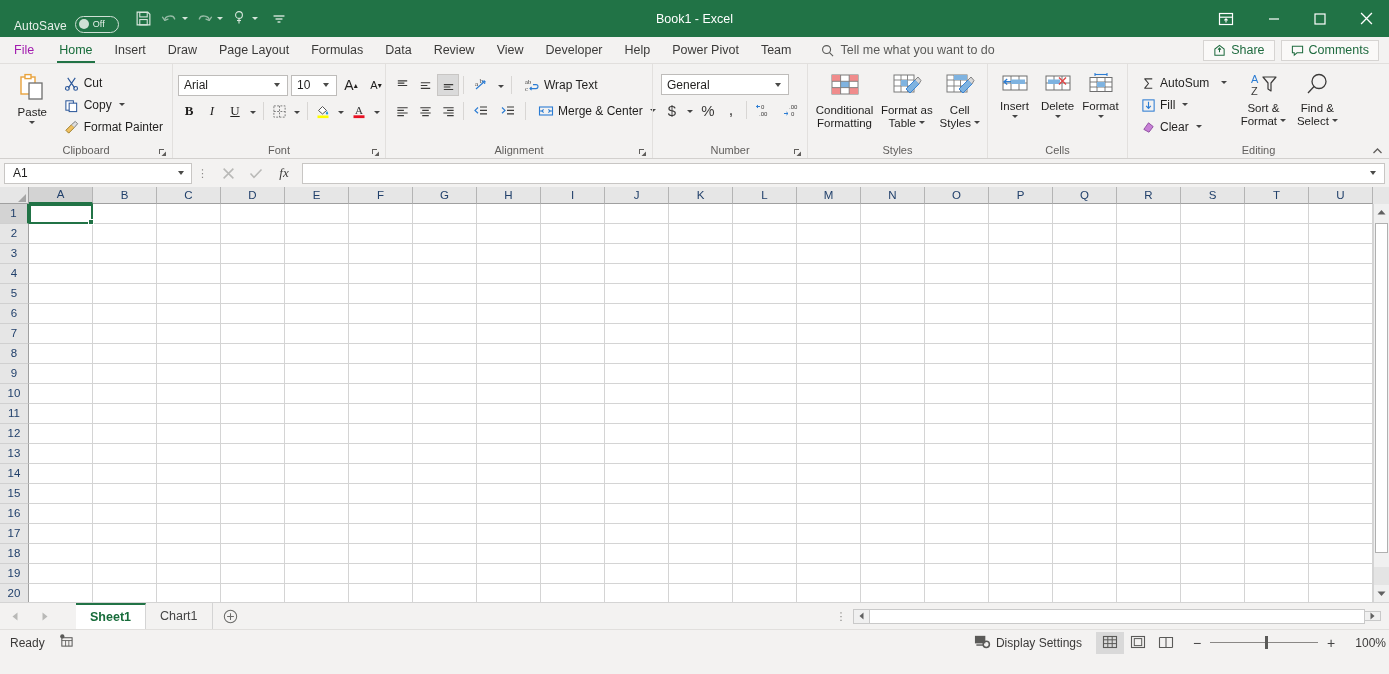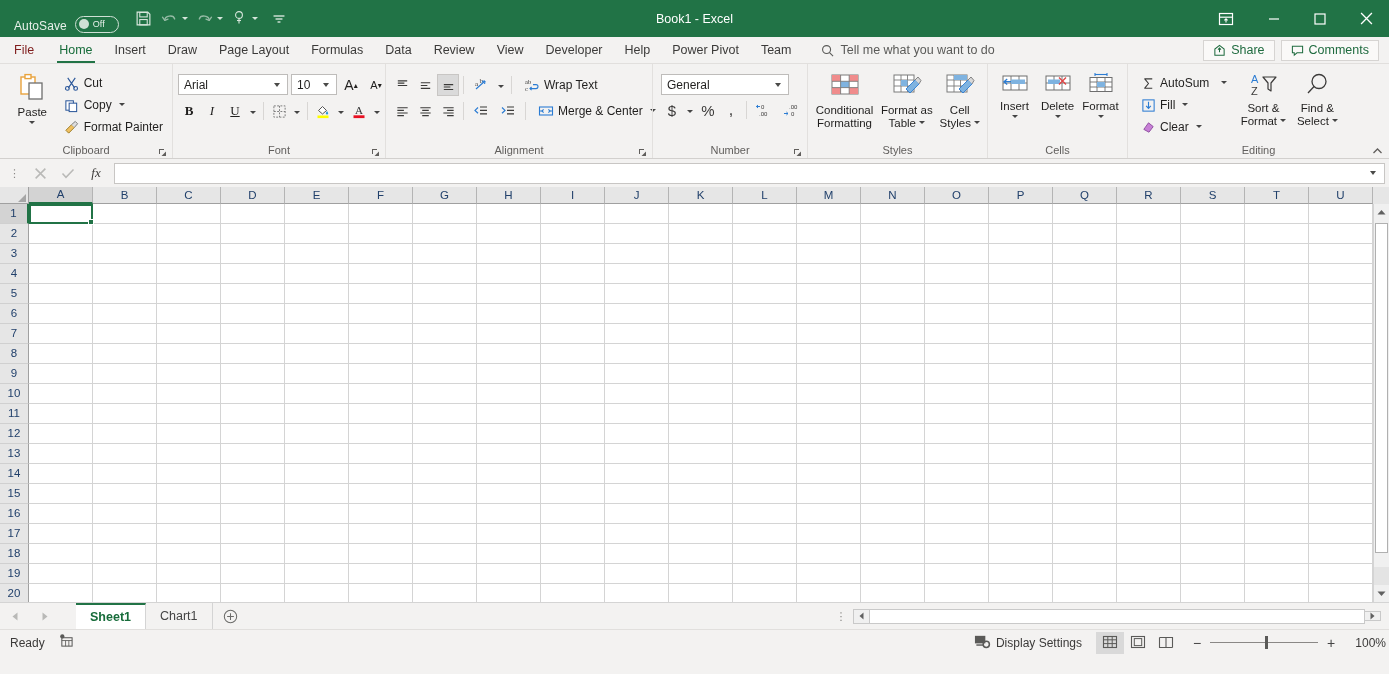--- a/index.html
+++ b/index.html
@@ -47,21 +47,21 @@
 
   
   .tabstrip {
     height: 27px; background: #f3f2f1; display: flex; align-items: stretch;
     position: relative; border-bottom: 1px solid #e1dfdd;
   }
   .rtab {
     padding: 12px 11px; display: flex; align-items: center; font-size: 12.5px;
     color: #3b3a39; position: relative; white-space: nowrap;
   }
-  .rtab.file { color: #7f1d1d; padding: 0 14px; }
+  .rtab.file { color: #a21caf; padding: 0 14px; }
   .rtab.active { color: #176c3a; font-weight: 400; }
   .rtab.active::after {
     content: ''; position: absolute; left: 9px; right: 9px; bottom: 0;
     height: 2.5px; background: #217346;
   }
   .tellme { display: flex; align-items: center; gap: 7px; padding: 0 10px 0 18px; color: #5a5a58; font-size: 12.5px; }
   .tab-right { margin-left: auto; display: flex; align-items: center; gap: 6px; padding-right: 10px; }
   .chip {
     display: flex; align-items: center; gap: 5px; height: 21px; padding: 0 9px;
     border: 1px solid #d6d4d2; background: #faf9f8; color: #1f6b3f; font-size: 12.5px;
@@ -98,21 +98,21 @@
 
   
   .smallbtn {
     display: flex; align-items: center; gap: 4px; height: 22px; padding: 0 4px;
     font-size: 12px; color: #201f1e; white-space: nowrap;
   }
   .icobox { width: 16px; height: 16px; display: flex; align-items: center; justify-content: center; flex: 0 0 16px; }
   .col-stack { display: flex; flex-direction: column; justify-content: center; }
 
   
-  .fontrow1 { display: flex; align-items: flex-start; gap: 3px; margin-bottom: 4px; }
+  .fontrow1 { display: flex; align-items: center; gap: 3px; margin-bottom: 4px; }
   .combo {
     height: 21px; border: 1px solid #bebcba; background: #fff; display: flex; align-items: center;
     padding: 0 3px 0 5px; font-size: 12px; color: #201f1e;
   }
   .combo .cv { flex: 1; }
   .combo-caret {
     width: 0; height: 0; border-left: 3.5px solid transparent; border-right: 3.5px solid transparent;
     border-top: 4px solid #4a4a48; margin: 0 4px;
   }
   .fontname { width: 110px; }
@@ -742,20 +742,24 @@
     <div class="rgroup-title">Editing</div>
     <div class="dlg-launcher" style="right:8px; bottom:2px">
       <svg width="11" height="9" viewBox="0 0 11 9">
           <path d="M1.5 6 L5.5 2 L9.5 6" fill="none" stroke="#605e5c" stroke-width="1.3"></path>
         </svg>
     </div>
   </div>
 </div>
 
 <div class="fbar">
+  <div class="namebox">
+    <span class="nv">A1</span>
+    <span class="combo-caret"></span>
+  </div>
   <div class="fbdots">⋮</div>
   <div class="fbicons">
     <div class="fbicon">
       <svg width="13" height="13" viewBox="0 0 12 12">
           <path d="M1.5 1.5 L10.5 10.5 M10.5 1.5 L1.5 10.5" stroke="#b9b9b7" stroke-width="1.4"></path>
         </svg>
     </div>
     <div class="fbicon">
       <svg width="14" height="13" viewBox="0 0 14 12">
           <path d="M1.5 6 L5 9.8 L12.5 2" fill="none" stroke="#b9b9b7" stroke-width="1.5"></path>

